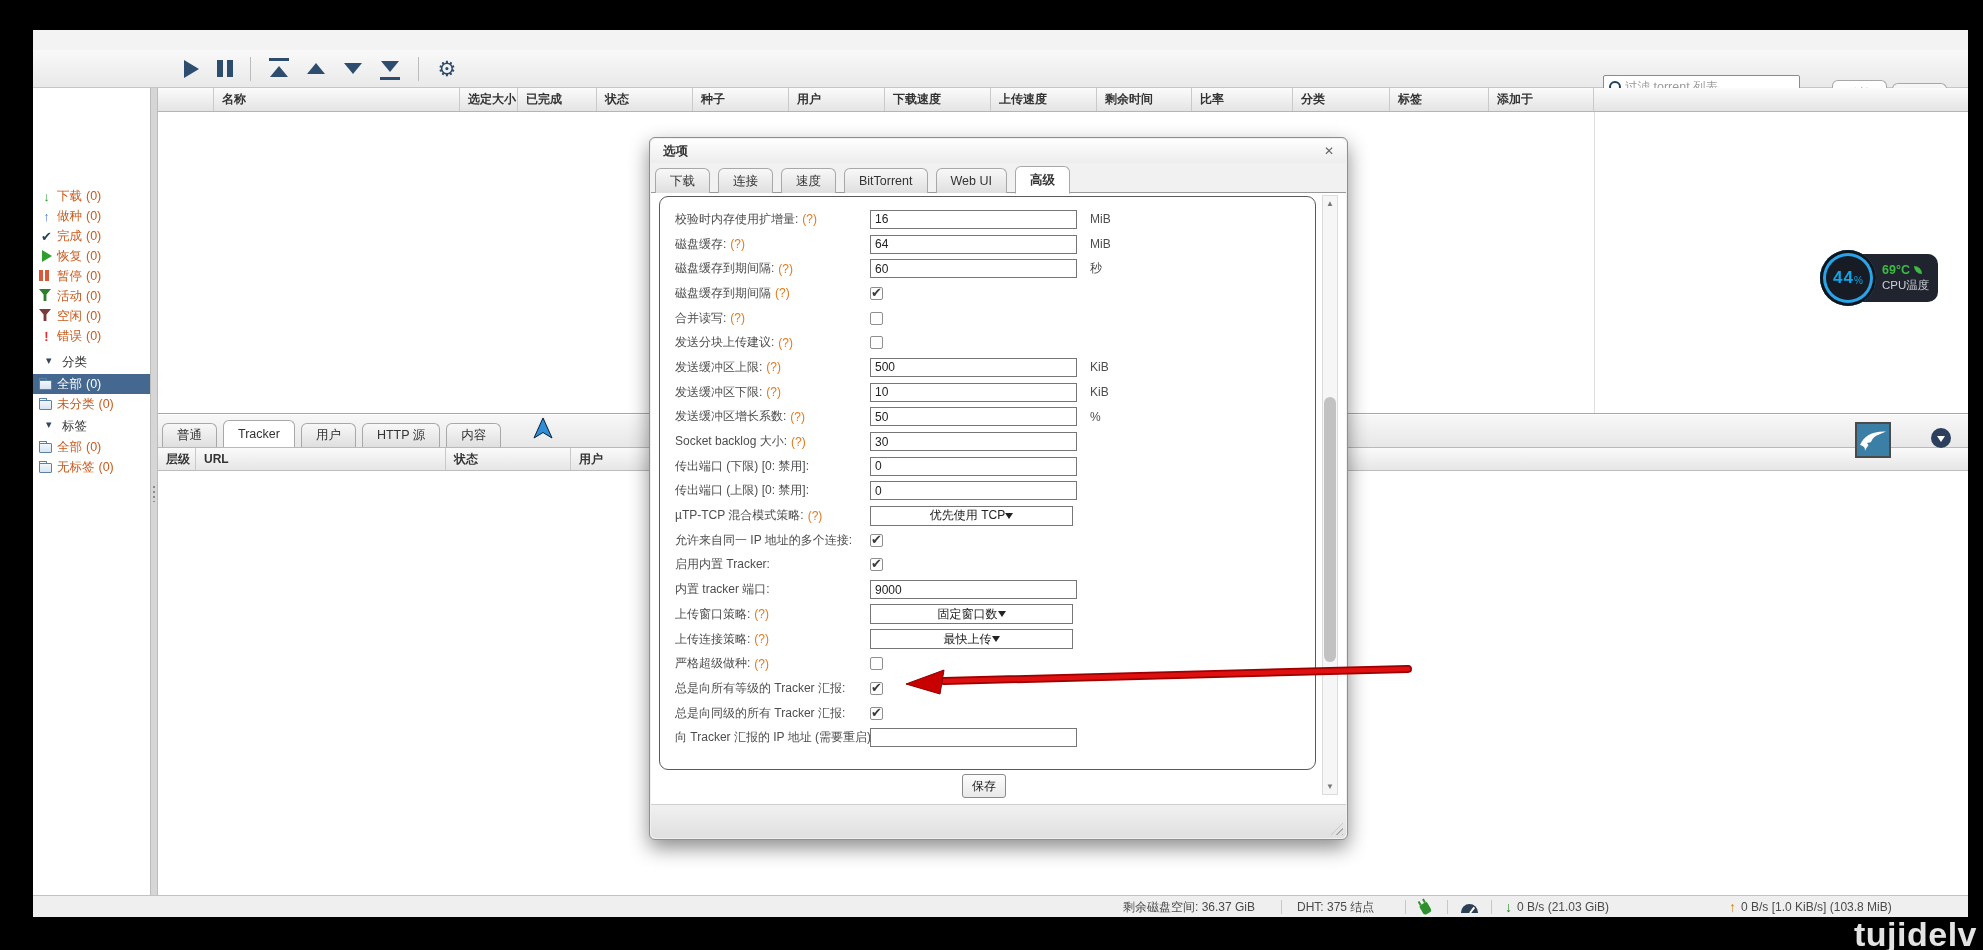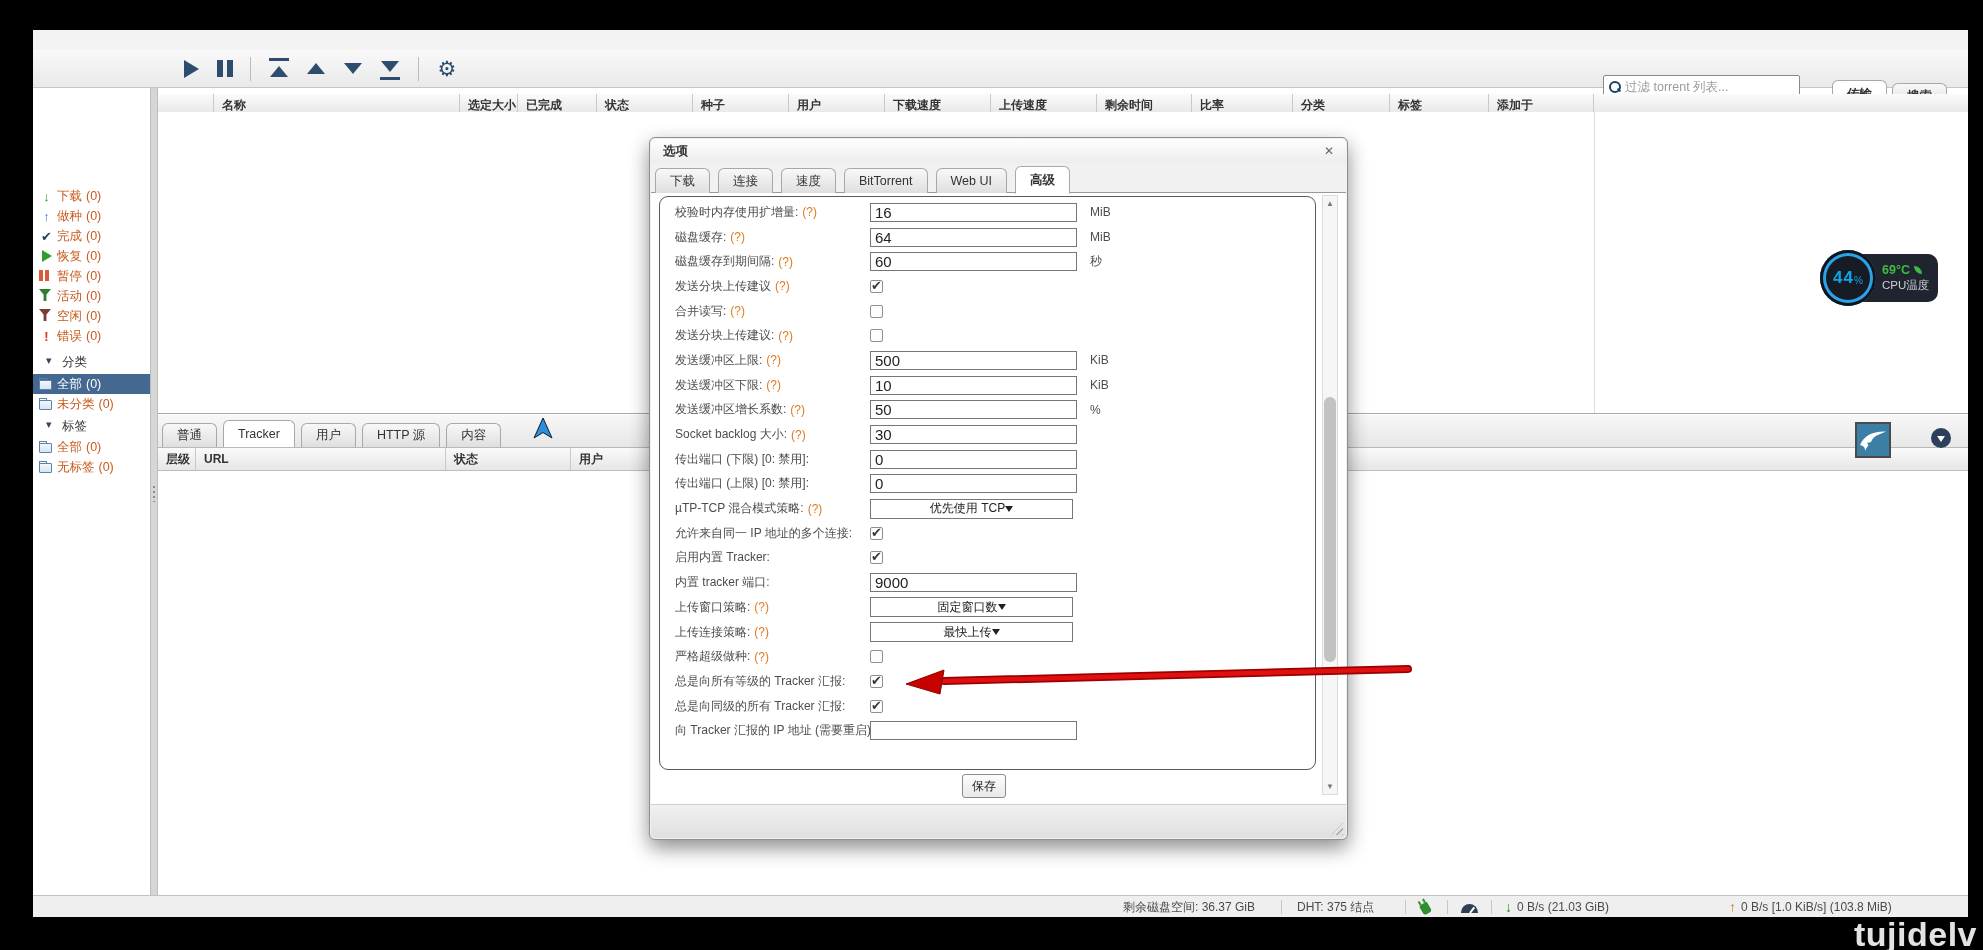--- a/index.html
+++ b/index.html
@@ -35,21 +35,21 @@
   .mag{position:relative;width:11px;height:11px;flex:0 0 auto}
   .mag::before{content:"";position:absolute;left:0;top:0;width:8px;height:8px;border:2px solid #1d3f63;border-radius:50%}
   .mag::after{content:"";position:absolute;left:8px;top:8px;width:4px;height:2px;background:#1d3f63;transform:rotate(45deg)}
   #searchbox input{border:none;outline:none;width:160px;font-size:12.5px;color:#333;background:transparent}
   #searchbox input::placeholder{color:#9a9a9a}
   #viewtabs{position:absolute;right:21px;top:30px;height:28px;display:flex;align-items:flex-end;gap:5px}
   .tab{display:inline-flex;align-items:center;justify-content:center;padding:0 14px;height:25px;border:1px solid #a8a8a8;border-bottom:none;border-radius:6px 6px 0 0;background:linear-gradient(#f8f8f8,#dfdfdf);font-size:12.5px;color:#333;font-weight:700}
   .tab.active{background:#fff;height:28px}
 
   
-  #thead{position:absolute;left:125px;top:64px;width:1810px;height:24px;background:linear-gradient(#fbfbfb,#e4e4e4);border-bottom:1px solid #b5b5b5;display:flex}
+  #thead{position:absolute;left:125px;top:58px;width:1810px;height:24px;background:linear-gradient(#fbfbfb,#e4e4e4);border-bottom:1px solid #b5b5b5;display:flex}
   .th-cell{flex:0 0 auto;display:flex;align-items:center;padding-left:8px;border-right:1px solid #c9c9c9;font-size:12px;font-weight:700;color:#333;overflow:hidden;white-space:nowrap}
   #thead>div:nth-child(1){width:56px}
   #thead>div:nth-child(2){width:246px}
   #thead>div:nth-child(3){width:58px}
   #thead>div:nth-child(4){width:79px}
   #thead>div:nth-child(5){width:96px}
   #thead>div:nth-child(6){width:96px}
   #thead>div:nth-child(7){width:96px}
   #thead>div:nth-child(8){width:106px}
   #thead>div:nth-child(9){width:106px}
@@ -130,27 +130,27 @@
 
   
   #dialog{position:absolute;left:616px;top:107px;width:699px;height:703px;background:#f1f1f1;border:1px solid #8f8f8f;border-radius:6px;box-shadow:0 8px 20px rgba(0,0,0,.45);z-index:20}
   #dlg-title{position:absolute;left:1px;top:1px;right:1px;height:24px;background:linear-gradient(#fefefe,#ededed);border-radius:5px 5px 0 0;display:flex;align-items:center;padding:0 12px;font-size:12.5px;font-weight:700;color:#333;justify-content:space-between}
   #dlg-close{font-size:12px;color:#666;font-weight:900;cursor:default}
   #dlg-tabs{position:absolute;left:5px;top:27px;height:28px;display:flex;align-items:flex-end;gap:8px;z-index:2}
   #dlg-tabs .tab{height:25px;font-weight:400;font-size:12.5px}
   #dlg-tabs .tab.active{height:28px;font-weight:700;background:#fff;border-bottom:1px solid #fff;margin-bottom:-1px}
   #dlg-tabline{position:absolute;left:1px;right:1px;top:54px;height:1px;background:#9a9a9a}
   #dlg-body{position:absolute;left:1px;right:1px;top:55px;bottom:35px;background:#fff}
-  #adv-rows{position:absolute;left:8px;top:3px;width:657px;height:574px;border:1px solid #5a5a5a;border-radius:9px;padding-top:3px;overflow:hidden}
+  #adv-rows{position:absolute;left:8px;top:3px;width:657px;height:574px;border:1px solid #5a5a5a;border-radius:9px;padding-top:10px;overflow:hidden}
   .adv-row{position:relative;height:24.7px;display:flex;align-items:center}
   .adv-label{margin-left:15px;font-size:12px;color:#4d4d4d;white-space:nowrap}
   .adv-help{margin-left:4px;font-size:12px;color:#e07a1f;visibility:hidden}
   .adv-row.help .adv-help{visibility:visible}
   .adv-ctl{position:absolute;left:210px;display:flex;align-items:center}
-  .c-input{display:none;width:207px;height:19px;border:1px solid #767676;background:#fff;padding:0 4px;font-size:15px;color:#222;align-items:center}
+  .c-input{display:none;width:207px;height:19px;border:1px solid #767676;background:#fff;padding:0 4px;font-size:12px;color:#222;align-items:center}
   .ctl-input .c-input{display:flex}
   .c-check{display:none;width:13px;height:13px;border:1px solid #8f8f8f;border-radius:2px;background:#fdfdfd;position:relative}
   .ctl-checkbox .c-check{display:block}
   .adv-row.checked .c-check::after{content:"✔";position:absolute;left:0;top:-3px;font-size:13px;color:#3a3a3a}
   .c-select{display:none;width:203px;height:20px;border:1px solid #767676;background:#fff;align-items:center;justify-content:center;padding:0 5px;font-size:12px;color:#222}
   .ctl-select .c-select{display:flex}
   .sel-arr{width:0;height:0;border-top:6px solid #222;border-left:4px solid transparent;border-right:4px solid transparent}
   .adv-unit{position:absolute;left:430px;font-size:12px;color:#4d4d4d}
   #dlg-scroll{position:absolute;left:672px;top:57px;width:16px;height:600px;background:#f6f6f6;border:1px solid #dcdcdc}
   .scr-arr{position:absolute;left:0;width:14px;height:13px;display:flex;align-items:center;justify-content:center;font-size:8px;color:#777}
@@ -464,21 +464,21 @@
     <span class="adv-help">(?)</span>
     <span class="adv-ctl">
       <span class="c-input">
                   <span>60</span>
                 </span>
 
     </span>
     <span class="adv-unit">秒</span>
   </div>
             <div class="adv-row checked help ctl-checkbox">
-    <span class="adv-label">发送分块上传建议</span>
+    <span class="adv-label">磁盘缓存到期间隔</span>
     <span class="adv-help">(?)</span>
     <span class="adv-ctl">
 
       <span class="c-check"></span>
 
     </span>
     <span class="adv-unit"></span>
   </div>
             <div class="adv-row help ctl-checkbox">
     <span class="adv-label">合并读写:</span>

